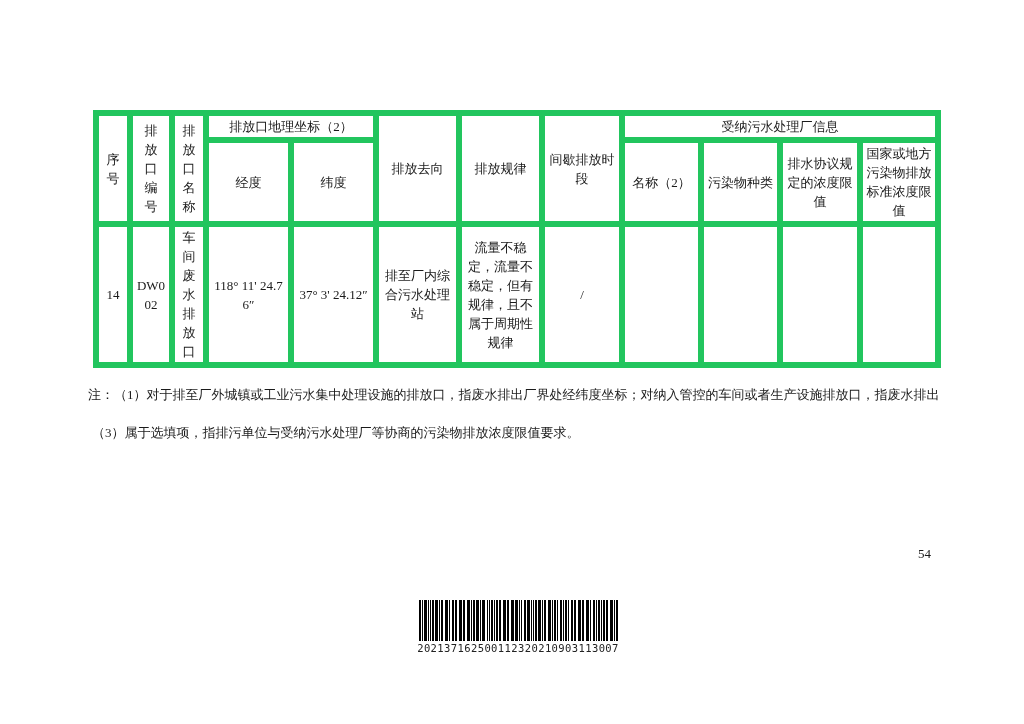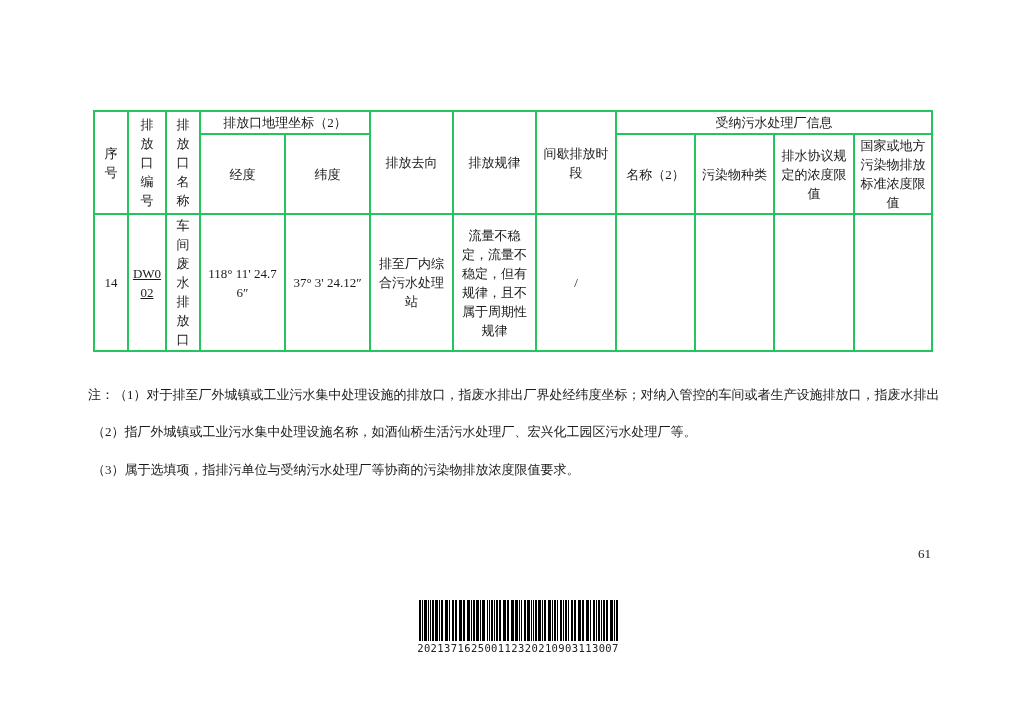--- a/index.html
+++ b/index.html
@@ -3,28 +3,28 @@
 <meta charset="utf-8">
 <style>
   * { margin:0; padding:0; box-sizing:border-box; }
   html,body { width:1024px; height:724px; background:#fff;
     font-family:"Liberation Serif","DejaVu Serif",serif; color:#1a1a1a; }
   .page { position:relative; width:1024px; height:724px; background:#fff; overflow:hidden; }
 
   
   table.outlet { position:absolute; left:93px; top:110px; border-collapse:collapse;
     table-layout:fixed; border:2px solid #000; }
-  .outlet th, .outlet td { border:2px solid #22c55e; font-weight:normal; font-size:13px;
+  .outlet th, .outlet td { border:6px solid #22c55e; font-weight:normal; font-size:13px;
     text-align:center; vertical-align:middle; padding:1px 3px; word-break:break-all;
     line-height:19px; overflow:hidden; }
   tr.r1 { height:22px; }
   tr.r2 { height:74px; }
   tr.r3 { height:136px; }
   .vt { display:inline-block; width:14px; word-break:break-all; line-height:19px; }
-  .w30 { display:inline-block; width:30px; word-break:break-all;text-decoration:underline; }
+  .w30 { display:inline-block; width:30px; word-break:break-all; }
 
   
   .notes { position:absolute; left:88px; top:384px; width:900px; font-size:13px;
     line-height:22px; white-space:nowrap; }
   .note-p { margin-top:0; }
   .note-p2 { margin-top:15px; padding-left:4px; }
   .note-p3 { margin-top:16px; padding-left:4px; }
 
   
   .page-num { position:absolute; left:918px; top:546px; font-size:13px; }
@@ -89,25 +89,24 @@
       <td></td>
       <td></td>
       <td></td>
       <td></td>
     </tr>
   </tbody>
     </table>
 
   <div class="notes">
     <div class="note-p">注：（1）对于排至厂外城镇或工业污水集中处理设施的排放口，指废水排出厂界处经纬度坐标；对纳入管控的车间或者生产设施排放口，指废水排出</div>
-    <div class="note-p2">（2）指厂外城镇或工业污水集中处理设施名称，如酒仙桥生活污水处理厂、宏兴化工园区污水处理厂等。</div>
     <div class="note-p3">（3）属于选填项，指排污单位与受纳污水处理厂等协商的污染物排放浓度限值要求。</div>
   </div>
 
-  <div class="page-num">61</div>
+  <div class="page-num">54</div>
 
   <div class="barcode-wrap">
     <div class="barcode-bars" id="barcode-bars">
         <span class="bar-dark" style="width: 2px;"></span>
         <span class="bar-light" style="width: 1px;"></span>
         <span class="bar-dark" style="width: 1px;"></span>
         <span class="bar-light" style="width: 1px;"></span>
         <span class="bar-dark" style="width: 3px;"></span>
         <span class="bar-light" style="width: 1px;"></span>
         <span class="bar-dark" style="width: 1px;"></span>

